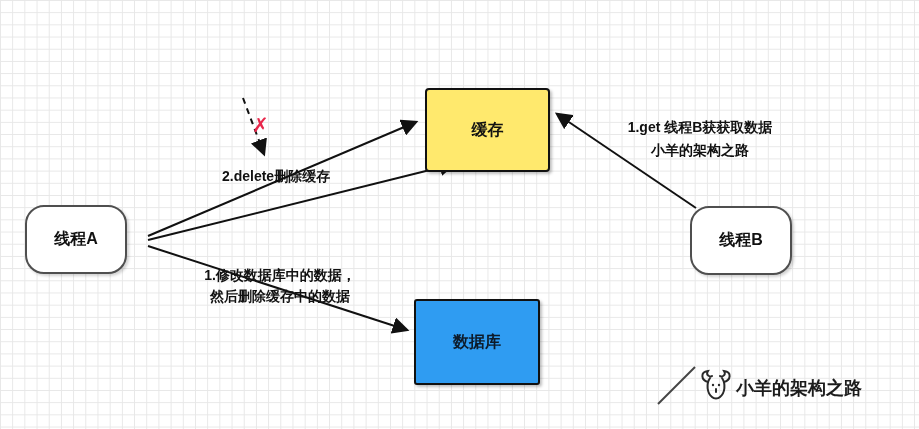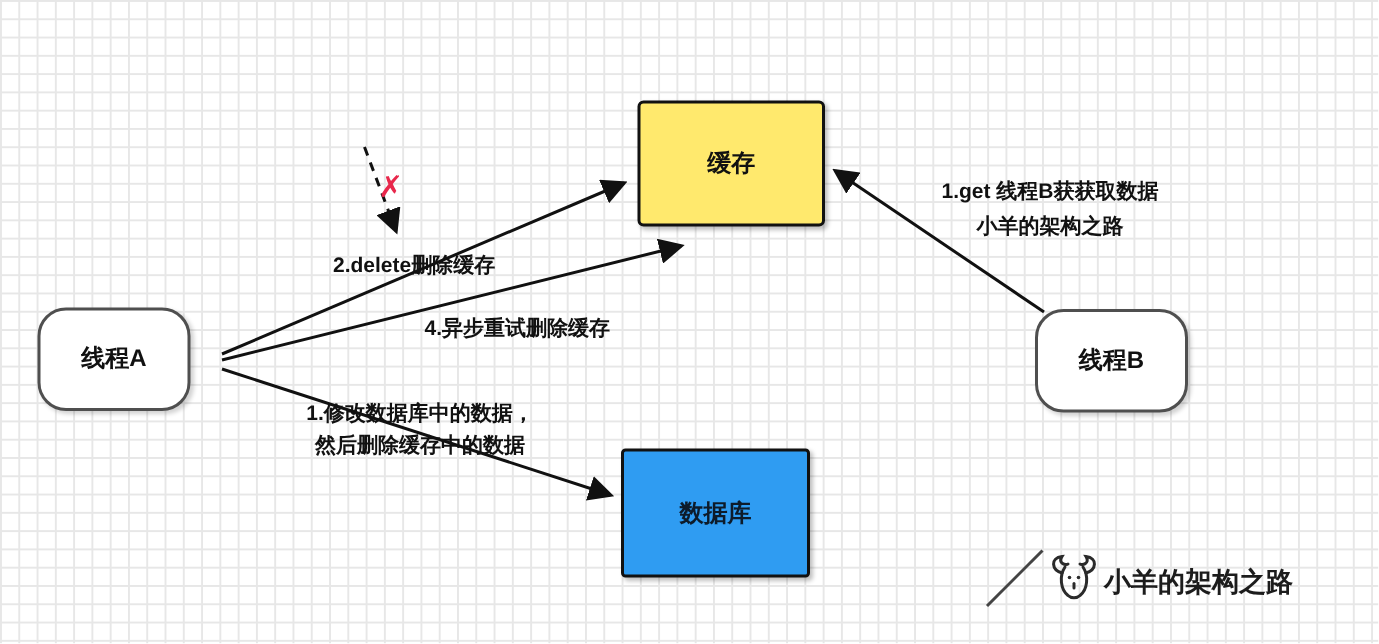--- a/index.html
+++ b/index.html
@@ -13,21 +13,21 @@
       linear-gradient(90deg,#e7e7e7 1px,transparent 1px);
     background-size:12.2px 12.2px;
   }
 
   
   .node{
     position:absolute;display:flex;align-items:center;justify-content:center;
     font-weight:bold;font-size:16px;color:#111;box-sizing:border-box;
   }
   .node.cache{
-    left:425px;top:67px;width:125px;height:84px;
+    left:425px;top:88px;width:125px;height:84px;
     border:2px solid #111;border-radius:4px;
     box-shadow:2px 2px 3px rgba(0,0,0,.25);
   }
   .node.db{
     left:414px;top:299px;width:126px;height:86px;
     border:2px solid #111;border-radius:3px;color:#0d1b2a;
     box-shadow:2px 2px 3px rgba(0,0,0,.25);
     font-family:Liberation Serif, serif;
   }
   .node.thread{
@@ -102,21 +102,20 @@
   <div class="node thread thread-a">线程A</div>
 
   <div class="node thread thread-b">线程B</div>
 
   <div class="node db" style="background-color: rgb(47, 156, 242);">数据库</div>
 
   <div class="fail-x">✗</div>
 
   <div class="lbl" id="lbl-step2">2.delete删除缓存</div>
 
-  <div class="lbl" id="lbl-step4">4.异步重试删除缓存</div>
 
   <div class="lbl" id="lbl-step1">
     <span class="ln">1.修改数据库中的数据，</span>
     <span class="ln">然后删除缓存中的数据</span>
   </div>
 
   <div class="lbl" id="lbl-step3">
     <span class="ln">1.get 线程B获获取数据</span>
     <span class="ln">小羊的架构之路</span>
   </div>

